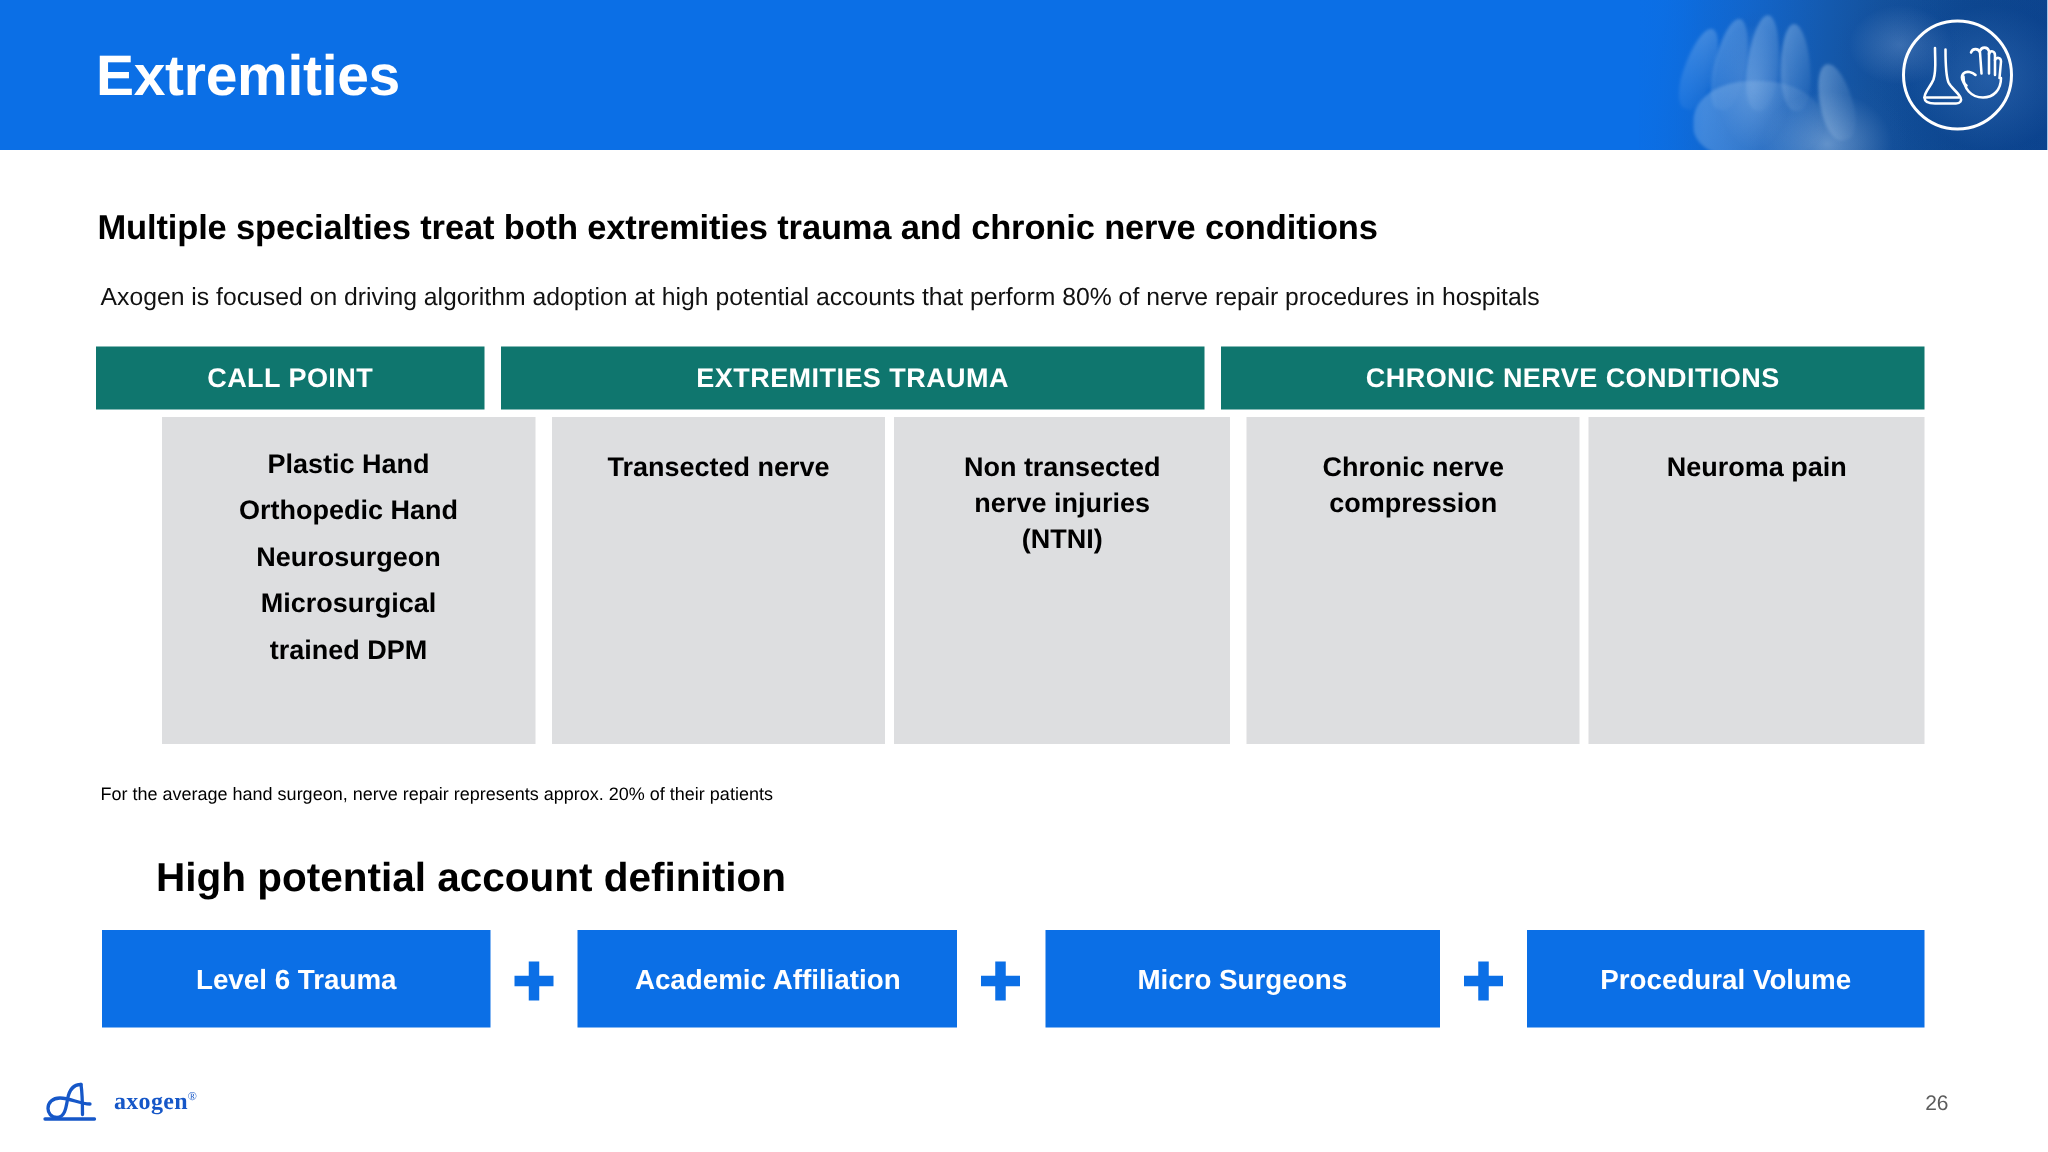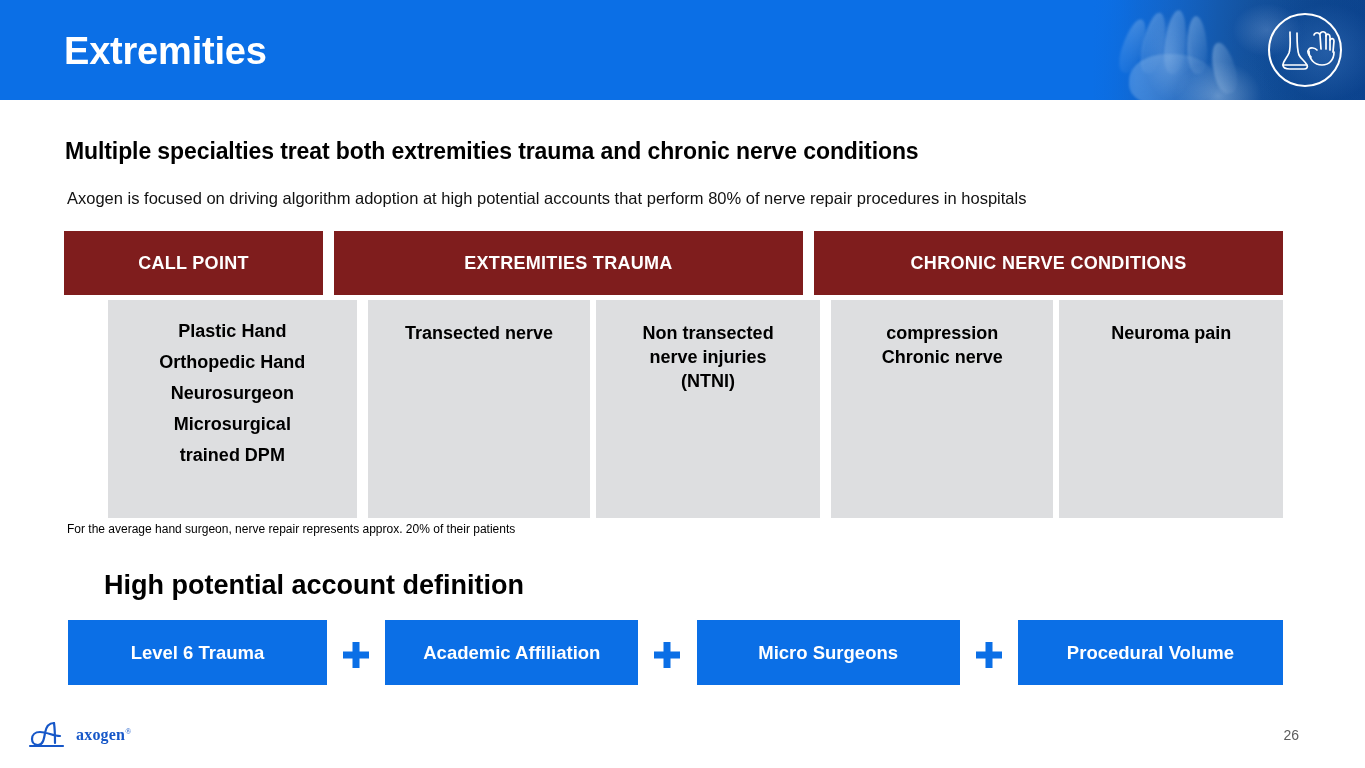--- a/index.html
+++ b/index.html
@@ -104,29 +104,29 @@
     width: 1219px;
   }
   .matrix-row {
     display: flex;
     align-items: stretch;
   }
   .gap-outer { width: 11px; flex: none; }
   .gap-inner { width: 6px; flex: none; }
 
   .hdr {
-    background: #7f1d1d;
+    background: #0f766e;
     color: #ffffff;
     font-size: 18px;
     font-weight: bold;
     letter-spacing: 0.3px;
     display: flex;
     align-items: center;
     justify-content: center;
-    height: 64px;
+    height: 42px;
     box-sizing: border-box;
     text-align: center;
   }
   .hdr.hdr-a { width: 260px; }
   .hdr.hdr-b { width: 471px; }
   .hdr.hdr-c { width: 471px; }
 
   .cellrow {
     margin-top: 5px;
     padding-left: 44px;
@@ -302,22 +302,22 @@
     <div class="gap-inner"></div>
     <div class="cell w-233">
       <span class="line">Non transected</span>
       <span class="line">nerve injuries</span>
       <span class="line">(NTNI)</span>
     </div>
 
     <div class="gap-outer"></div>
 
     <div class="cell w-232">
+      <span class="line">Chronic nerve</span>
       <span class="line">compression</span>
-      <span class="line">Chronic nerve</span>
     </div>
     <div class="gap-inner"></div>
     <div class="cell w-233">
       <span class="line">Neuroma pain</span>
     </div>
 
   </div>
 </div>
 
 <div class="footnote">For the average hand surgeon, nerve repair represents approx. 20% of their patients</div>

